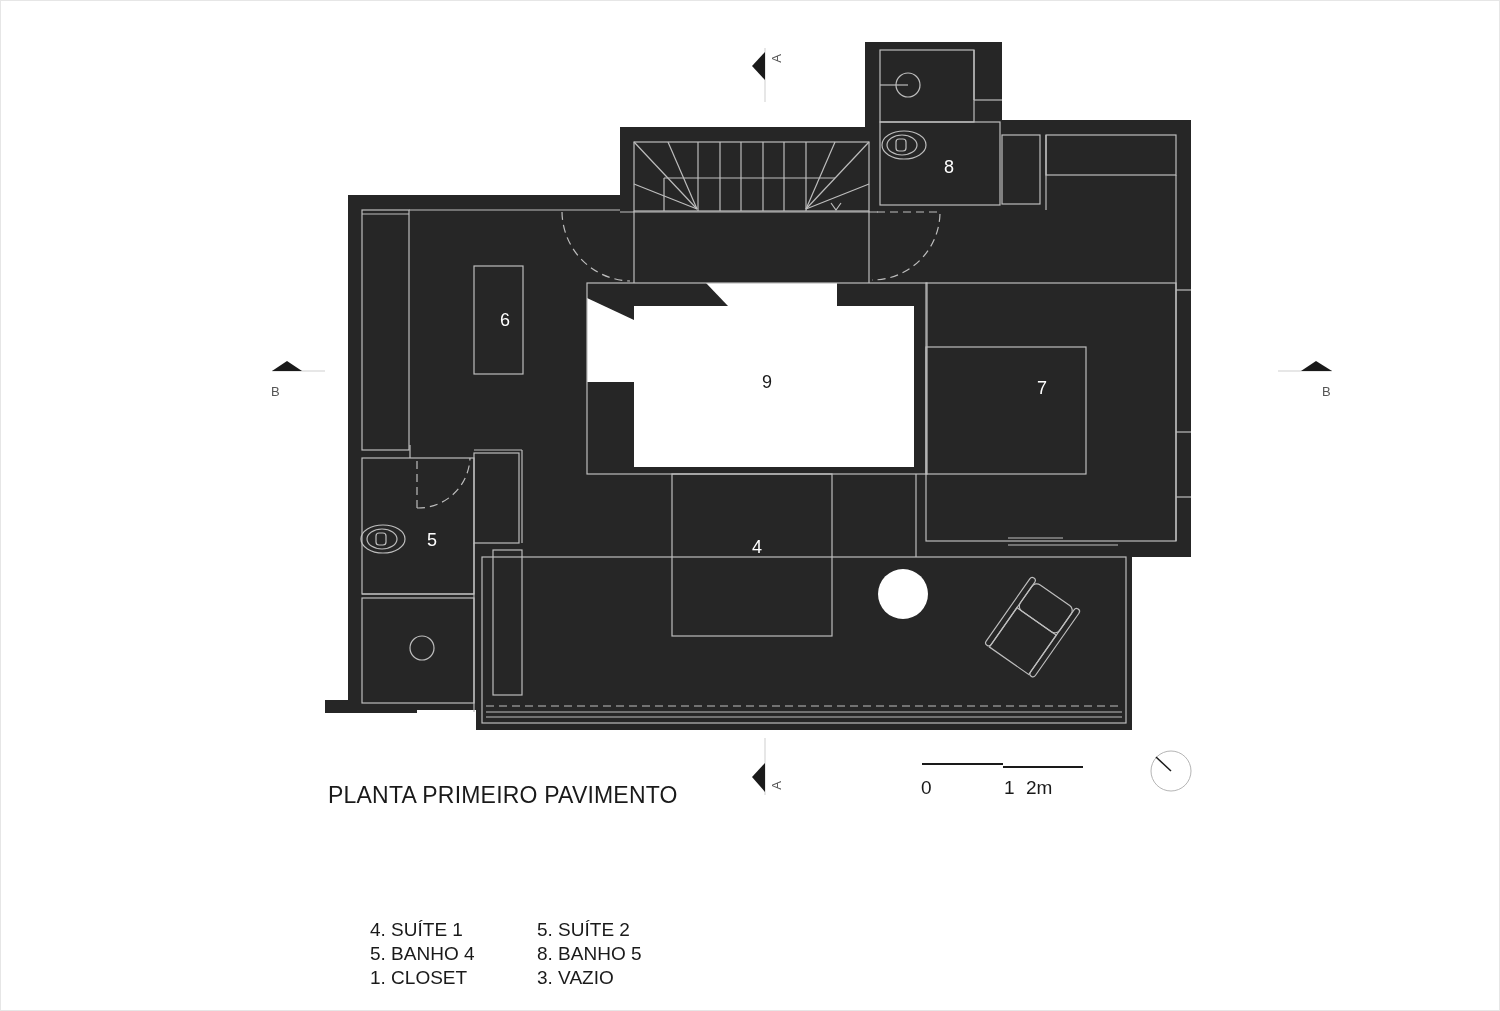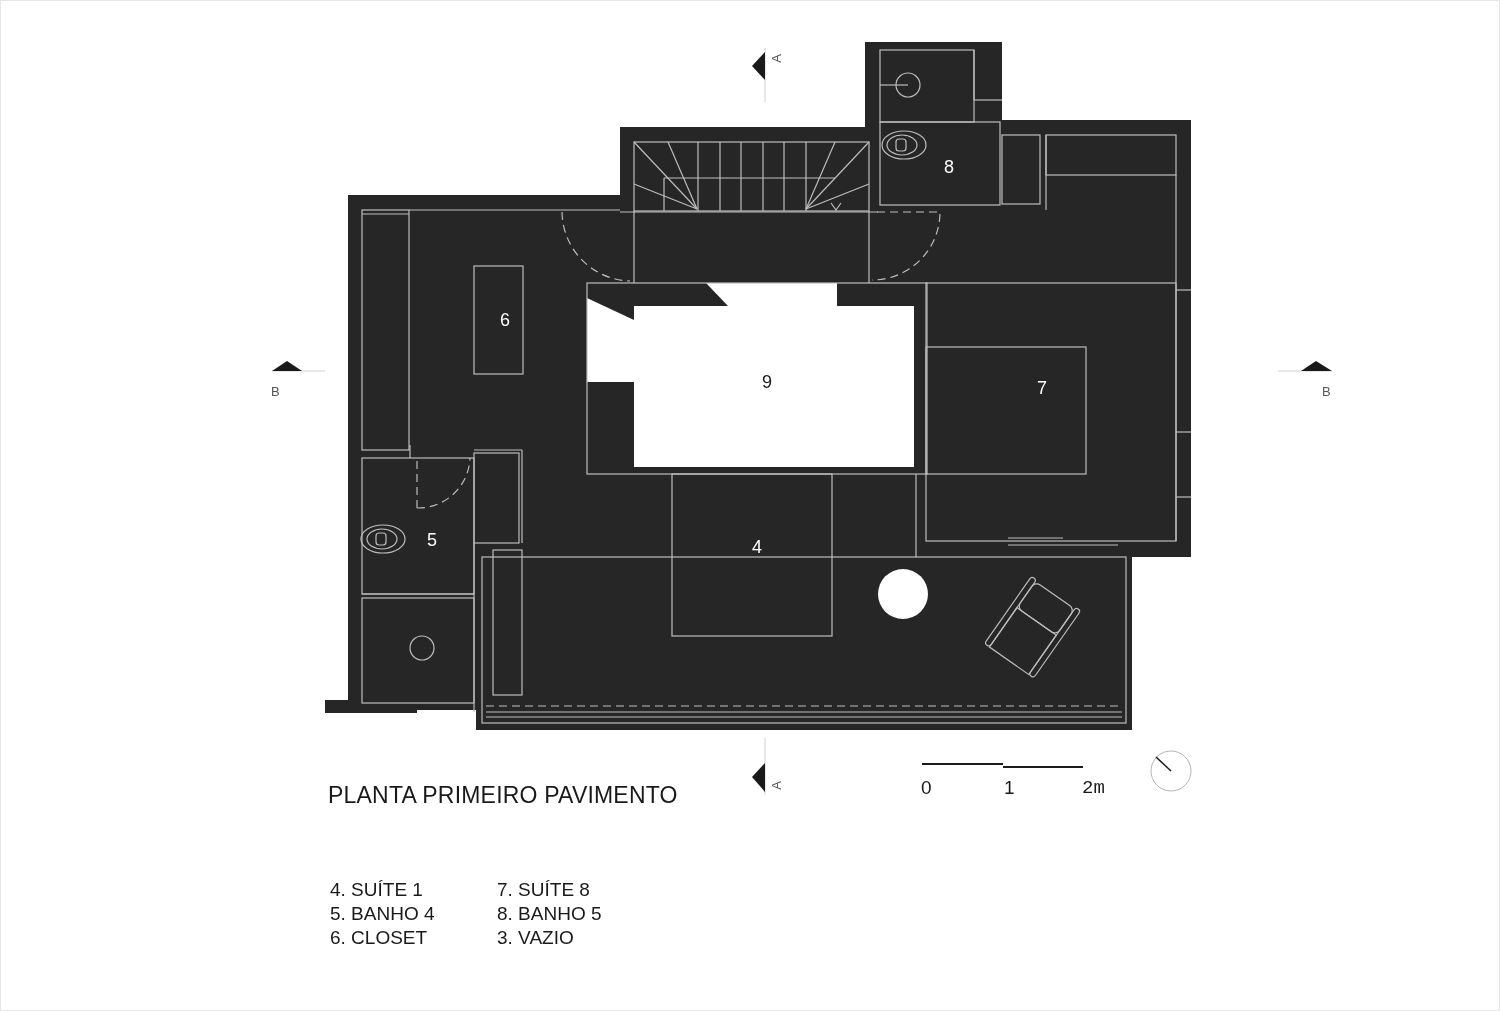--- a/index.html
+++ b/index.html
@@ -6,21 +6,21 @@
   body { width: 1500px; height: 1011px; position: relative; overflow: hidden;
          font-family: "Liberation Sans", sans-serif; }
   .frame { position: absolute; left: 0; top: 0; width: 1498px; height: 1009px;
            border: 1px solid #e6e6e6; }
   svg.plan { position: absolute; left: 0; top: 0; }
   .room-label { position: absolute; color: #ffffff; font-size: 18px; transform: translate(-50%, -50%); }
   .room-label.dark { color: #1a1a1a; }
   .sec-label { position: absolute; color: #555; font-size: 13px; }
   .sec-label.rot { transform: rotate(-90deg); transform-origin: center; }
   .title { position: absolute; left: 328px; top: 782px; font-size: 23px; color: #1a1a1a; letter-spacing: 0.2px; }
-  .legend { position: absolute; top: 878px; font-size: 19px; line-height: 24px; color: #1a1a1a; }
+  .legend { position: absolute; top: 918px; font-size: 19px; line-height: 24px; color: #1a1a1a; margin-left: 40px; }
   .legend div { white-space: nowrap; }
   .scale-lbl { position: absolute; top: 777px; font-size: 19px; color: #1a1a1a; }
 </style>
 </head>
 <body>
 
 <div class="frame"></div>
 
 <svg class="plan" width="1500" height="1011" viewBox="0 0 1500 1011">
   <g fill="#262626">
@@ -174,26 +174,26 @@
 <span class="room-label" style="left:432px; top:540px;">5</span>
 <span class="room-label" style="left:757px; top:547px;">4</span>
 
 <span class="sec-label rot" style="left:772px; top:51px;">A</span>
 <span class="sec-label rot" style="left:772px; top:778px;">A</span>
 <span class="sec-label" style="left:271px; top:384px;">B</span>
 <span class="sec-label" style="left:1322px; top:384px;">B</span>
 
 <span class="scale-lbl" style="left:921px;">0</span>
 <span class="scale-lbl" style="left:1004px;">1</span>
-<span class="scale-lbl" style="left:1082px;font-family:Liberation Mono, monospace;">2m</span>
+<span class="scale-lbl" style="left:1026px;">2m</span>
 
 <div class="title">PLANTA PRIMEIRO PAVIMENTO</div>
 
 <div class="legend" style="left:330px;">
   <div>4. SUÍTE 1</div>
   <div>5. BANHO 4</div>
-  <div>6. CLOSET</div>
+  <div>1. CLOSET</div>
 </div>
 <div class="legend" style="left:497px;">
-  <div>7. SUÍTE 8</div>
+  <div>5. SUÍTE 2</div>
   <div>8. BANHO 5</div>
   <div>3. VAZIO</div>
 </div>
 
 </body></html>

